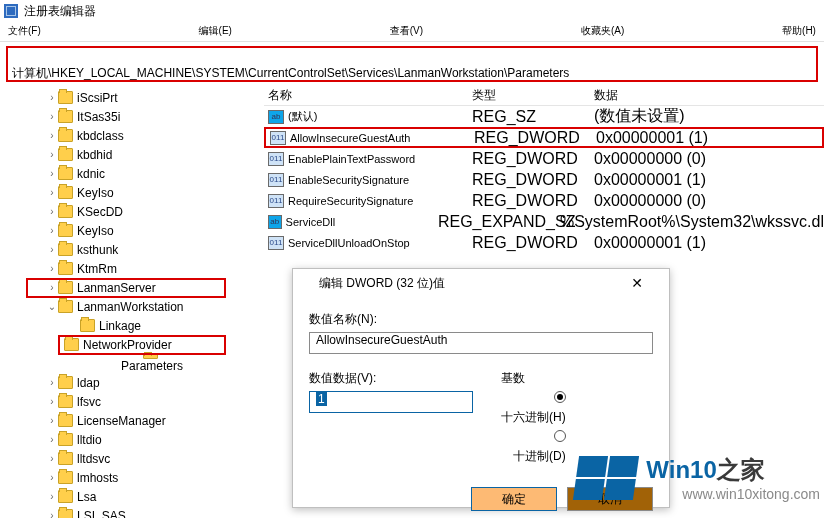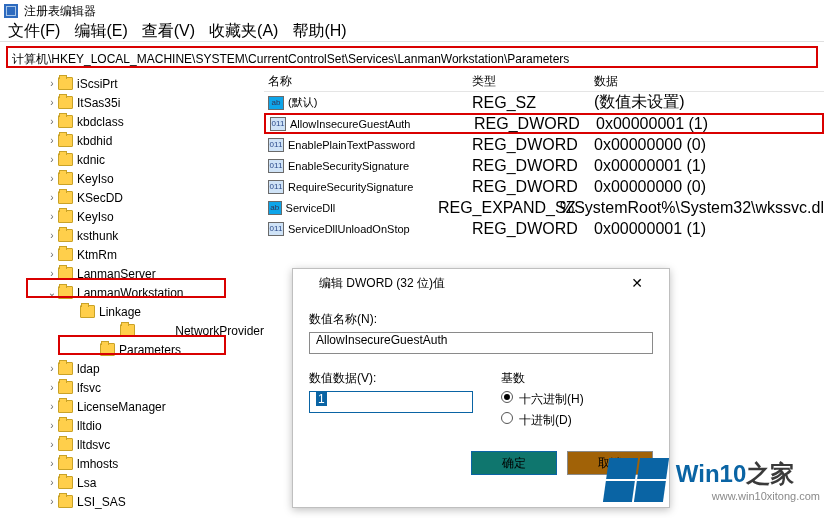--- a/index.html
+++ b/index.html
@@ -5,26 +5,26 @@
   * { margin: 0; padding: 0; box-sizing: border-box; font-family: "Microsoft YaHei", "Segoe UI", Tahoma, sans-serif; }
   body { background: #fff; font-size: 12px; width: 824px; height: 518px; overflow: hidden; position: relative; }
 
   
   .titlebar { height: 22px; display: flex; align-items: center; padding: 0 4px; }
   .titlebar .icon { width: 14px; height: 14px; background: #2e6bbf; margin-right: 6px; position: relative; }
   .titlebar .icon::before { content:''; position:absolute; inset:2px; border:1px solid #a8c6e8; }
   .titlebar-text { font-size: 12px; color: #000; }
 
   
-  .menubar { height: 20px; display: flex; gap: 14px; padding: 0 8px; border-bottom: 1px solid #e0e0e0; color: #000; font-size: 16px; }
+  .menubar { height: 20px; display: flex; gap: 14px; padding: 0 8px; border-bottom: 1px solid #e0e0e0; color: #000; font-size: 10px; justify-content: space-between; }
   .menubar span { line-height: 18px; }
 
   
   .addr-wrap { padding: 4px 6px 2px 6px; }
-  .addr { border: 2px solid #d90000; height: 22px; line-height: 18px; padding: 2px 4px; font-size: 12px; color: #000; background:#fff; }
+  .addr { border: 2px solid #d90000; height: 22px; line-height: 18px; padding: 16px 4px; font-size: 12px; color: #000; background:#fff; }
 
   
   .main { display: flex; height: 454px; }
 
   
   .tree { width: 264px; overflow: hidden; padding-top: 4px; }
   .tree ul { list-style: none; }
   .tree li { display: flex; align-items: center; height: 19px; }
   .chev { width: 12px; text-align: center; color: #6a6a6a; font-size: 10px; margin-right: 0; }
   .fold { width: 15px; height: 13px; background: #ffcf4b; border: 1px solid #c9a227; margin-right: 4px; border-radius: 1px; position:relative; }
@@ -51,34 +51,34 @@
   
   .dialog { position: absolute; left: 292px; top: 268px; width: 378px; height: 240px; background: #fff; border: 1px solid #bfbfbf; box-shadow: 0 2px 8px rgba(0,0,0,.25); }
   .dlg-title { height: 28px; display: flex; align-items: center; padding: 0 26px; font-size: 12px; color:#000; }
   .dlg-close { margin-left: auto; font-size: 14px; color:#000; }
   .dlg-body { padding: 10px 16px; font-size: 12px; }
   .field-label { margin: 4px 0; }
   .text-input { width: 344px; height: 22px; border: 1px solid #8a8a8a; padding: 0 6px; font-size: 12px; color:#000; }
   .short-input { width: 164px; height: 22px; border: 1px solid #0a64a4; background:#fff; padding: 0 6px; font-size: 12px; color:#000; }
   .short-input .selected { background:#0a64a4; color:#fff; padding:0 2px; }
   .lower { display:flex; gap: 28px; margin-top:12px; }
-  .radio { display:flex; align-items:flex-start; gap:6px; margin:4px 0; }
+  .radio { display:flex; align-items:flex-end; gap:6px; margin:4px 0;flex-direction:column; }
   .radio-dot { width:12px; height:12px; border:1px solid #555; border-radius:50%; display:inline-flex; align-items:center; justify-content:center; }
   .radio-dot.on::after { content:''; width:6px; height:6px; background:#000; border-radius:50%; }
   .btnbar { display:flex; gap:10px; justify-content:flex-end; padding: 8px 16px; }
   .btn { width: 86px; height: 24px; border: 1px solid #8a8a8a; background: #a16207; font-size: 12px; text-align:center; line-height:22px; }
-  .btn.primary { border: 1px solid #0a64a4; background:#0f766e; }
+  .btn.primary { border: 1px solid #0a64a4; background:#fdba74; }
 
   
   .wm { position:absolute; right:4px; bottom:16px; display:flex; align-items:center; gap:10px; }
   .winlogo { width:60px; height:44px; display:grid; grid-template-columns:1fr 1fr; grid-template-rows:1fr 1fr; gap:2px; transform:skewX(-8deg); }
   .winlogo div { background:#0a64a4; }
   .wt1 { font-size:24px; font-weight:700; color:#3a3a3a; }
   .wt1 .blue { color:#0a64a4; }
-  .wt2 { font-size:11px; color:#8a8a8a;padding-left:36px; }
+  .wt2 { font-size:14px; color:#8a8a8a;padding-left:36px; }
 </style>
 </head>
 <body>
 
 <div class="titlebar">
   <span class="icon"></span>
   <span class="titlebar-text">注册表编辑器</span>
 </div>
 
 <div class="menubar">
@@ -154,26 +154,26 @@
         <li class="hl-row" style="padding-left: 46px;">
           <span class="chev">⌄</span>
           <span class="fold"></span>
           <span class="tlabel">LanmanWorkstation</span>
         </li>
         <li class="hl-row" style="padding-left: 68px;">
           <span class="chev"></span>
           <span class="fold"></span>
           <span class="tlabel">Linkage</span>
         </li>
-        <li class="hl-row" style="padding-left: 72px; justify-content: space-between;">
+        <li class="hl-row" style="padding-left: 52px;">
           <span class="chev"></span>
           <span class="fold"></span>
           <span class="tlabel">NetworkProvider</span>
         </li>
-        <li class="hl-row" style="padding-left: 88px;">
+        <li class="hl-row" style="padding-left: 40px; flex-direction: column;">
           <span class="chev"></span>
           <span class="fold"></span>
           <span class="tlabel">Parameters</span>
         </li>
         <li class="hl-row" style="padding-left: 46px;">
           <span class="chev">›</span>
           <span class="fold"></span>
           <span class="tlabel">ldap</span>
         </li>
         <li class="hl-row" style="padding-left: 46px;">

